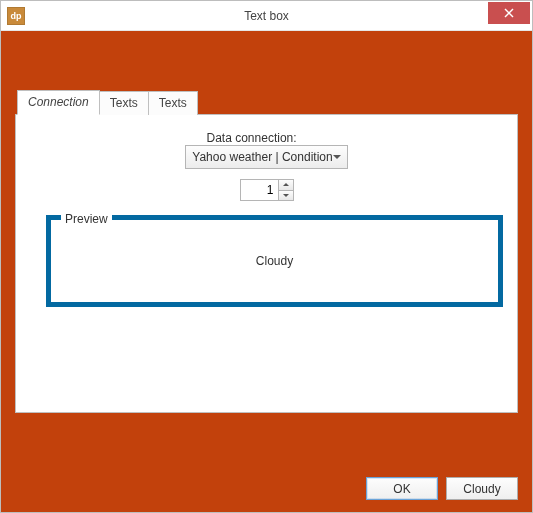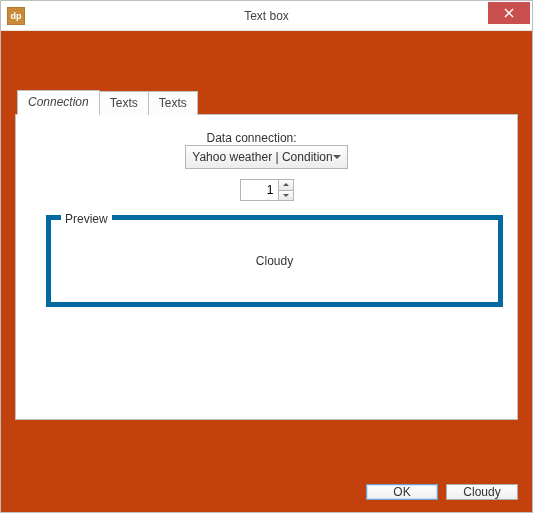--- a/index.html
+++ b/index.html
@@ -191,21 +191,21 @@
     color: #333;
   }
   .footer {
     display: flex;
     justify-content: flex-end;
     gap: 8px;
     padding: 10px 14px 12px 14px;
   }
   .btn {
     min-width: 72px;
-    height: 16px;
+    height: 23px;
     border: 1px solid #adadad;
     background: linear-gradient(#fdfdfd,#efefef);
     font-size: 12px;
     color: #333;
     display: flex;
     align-items: center;
     justify-content: center;
     cursor: default;
   }
   .btn.primary {

